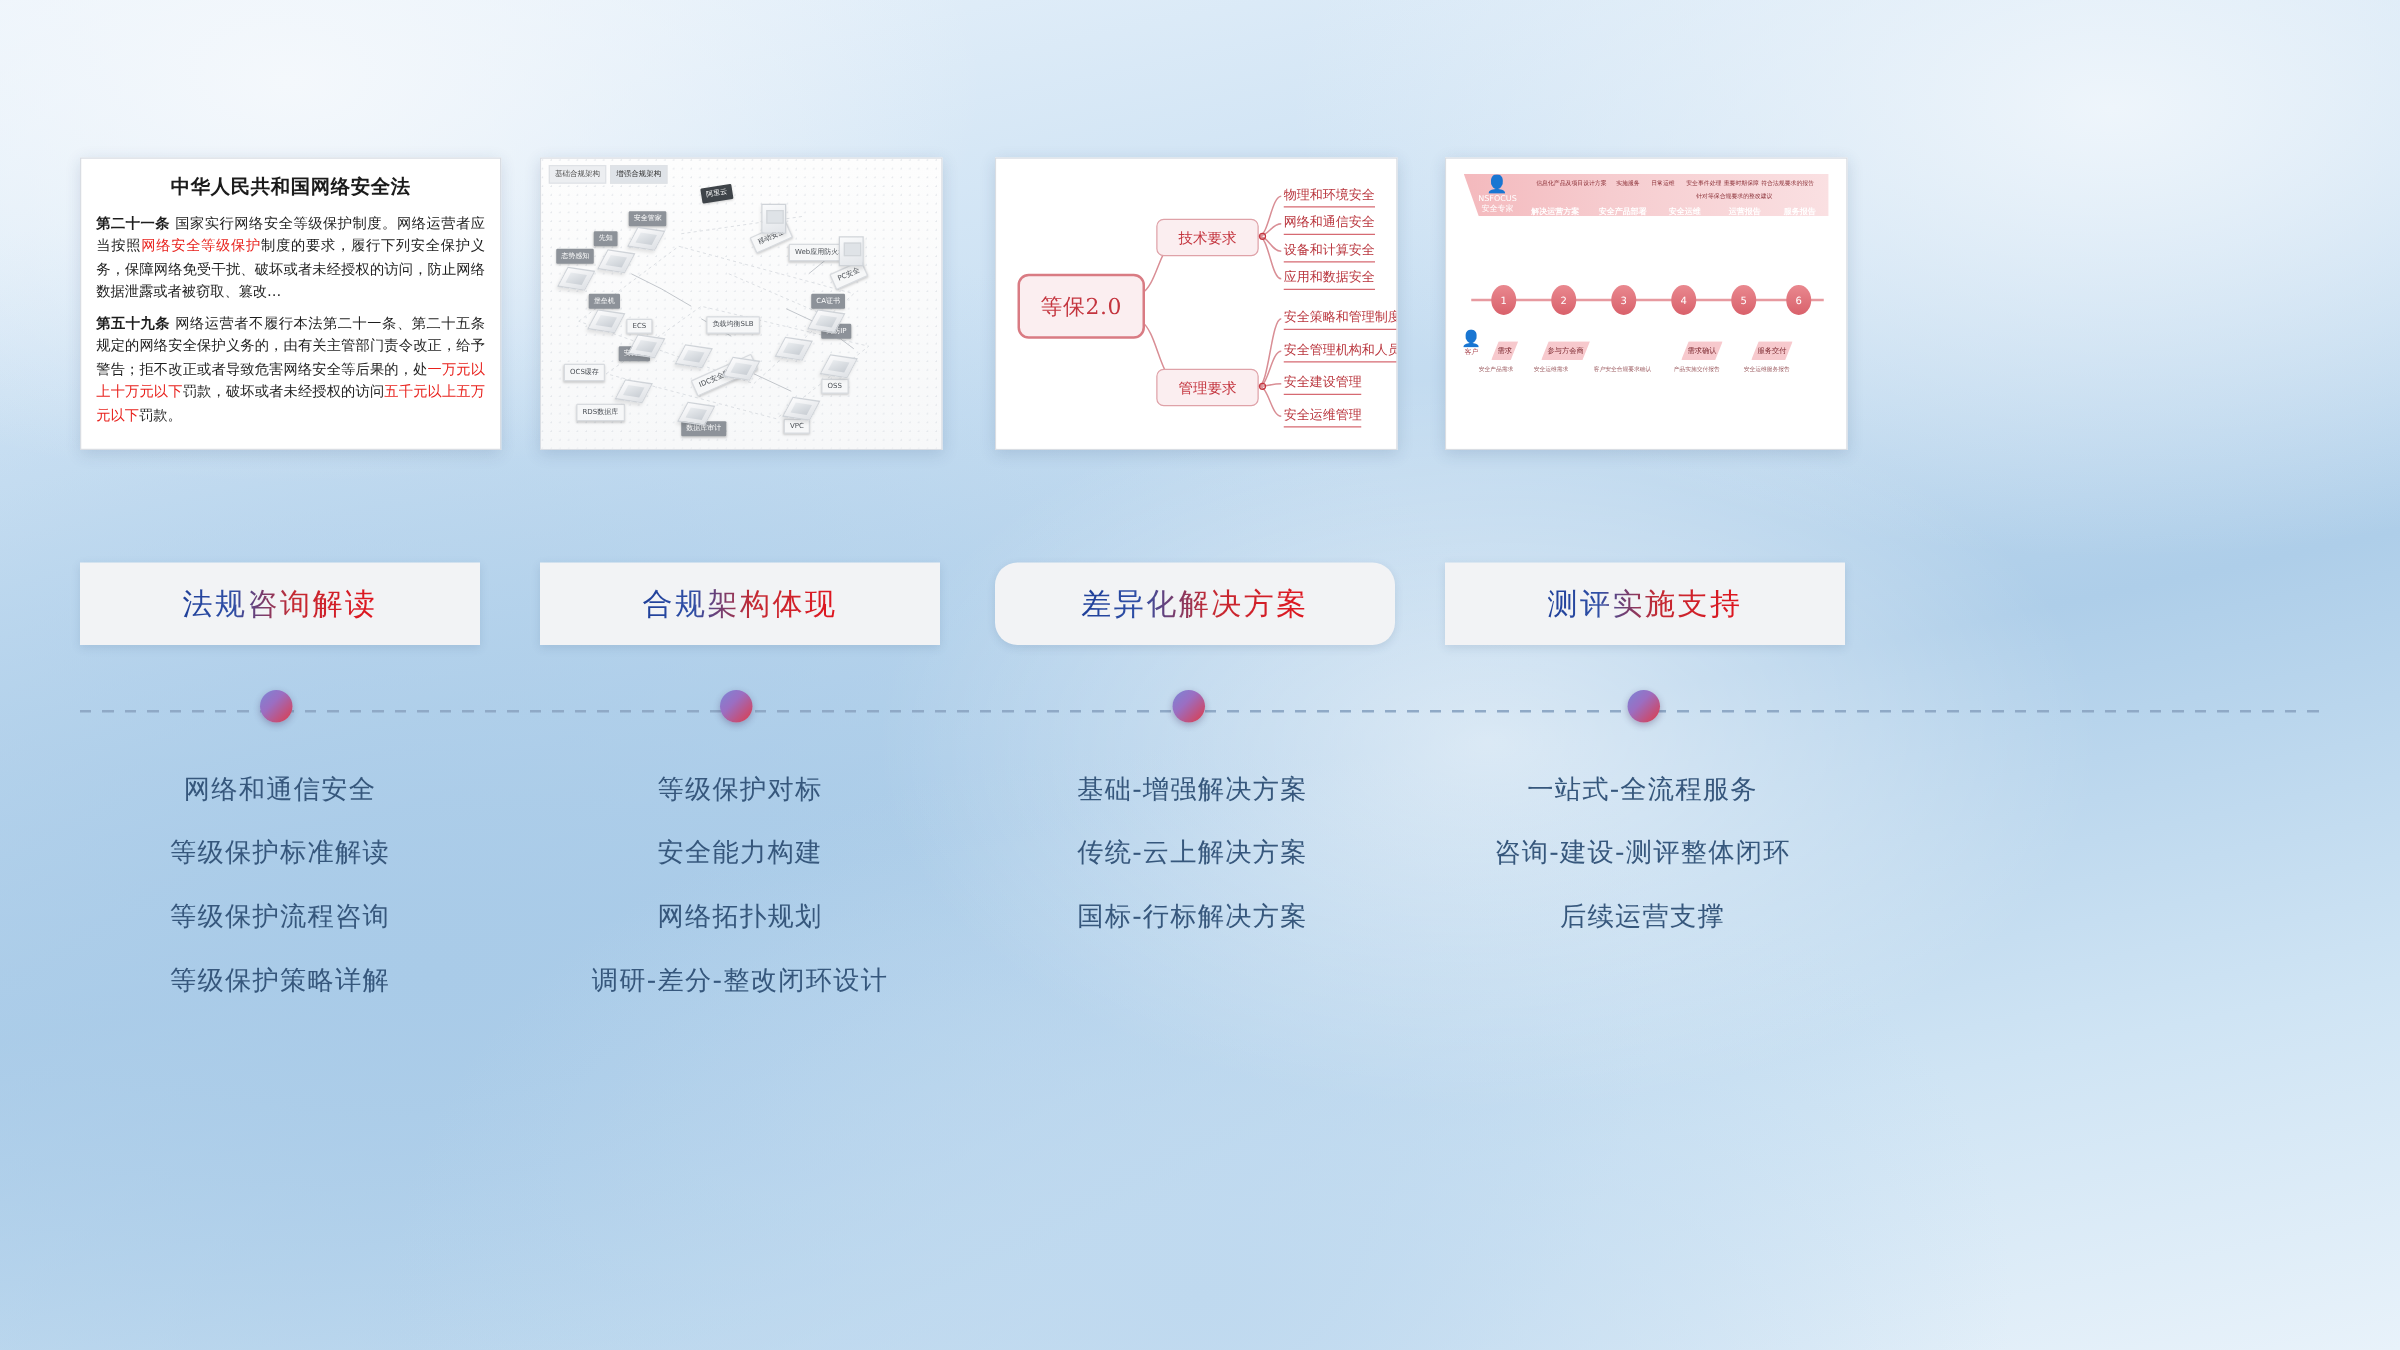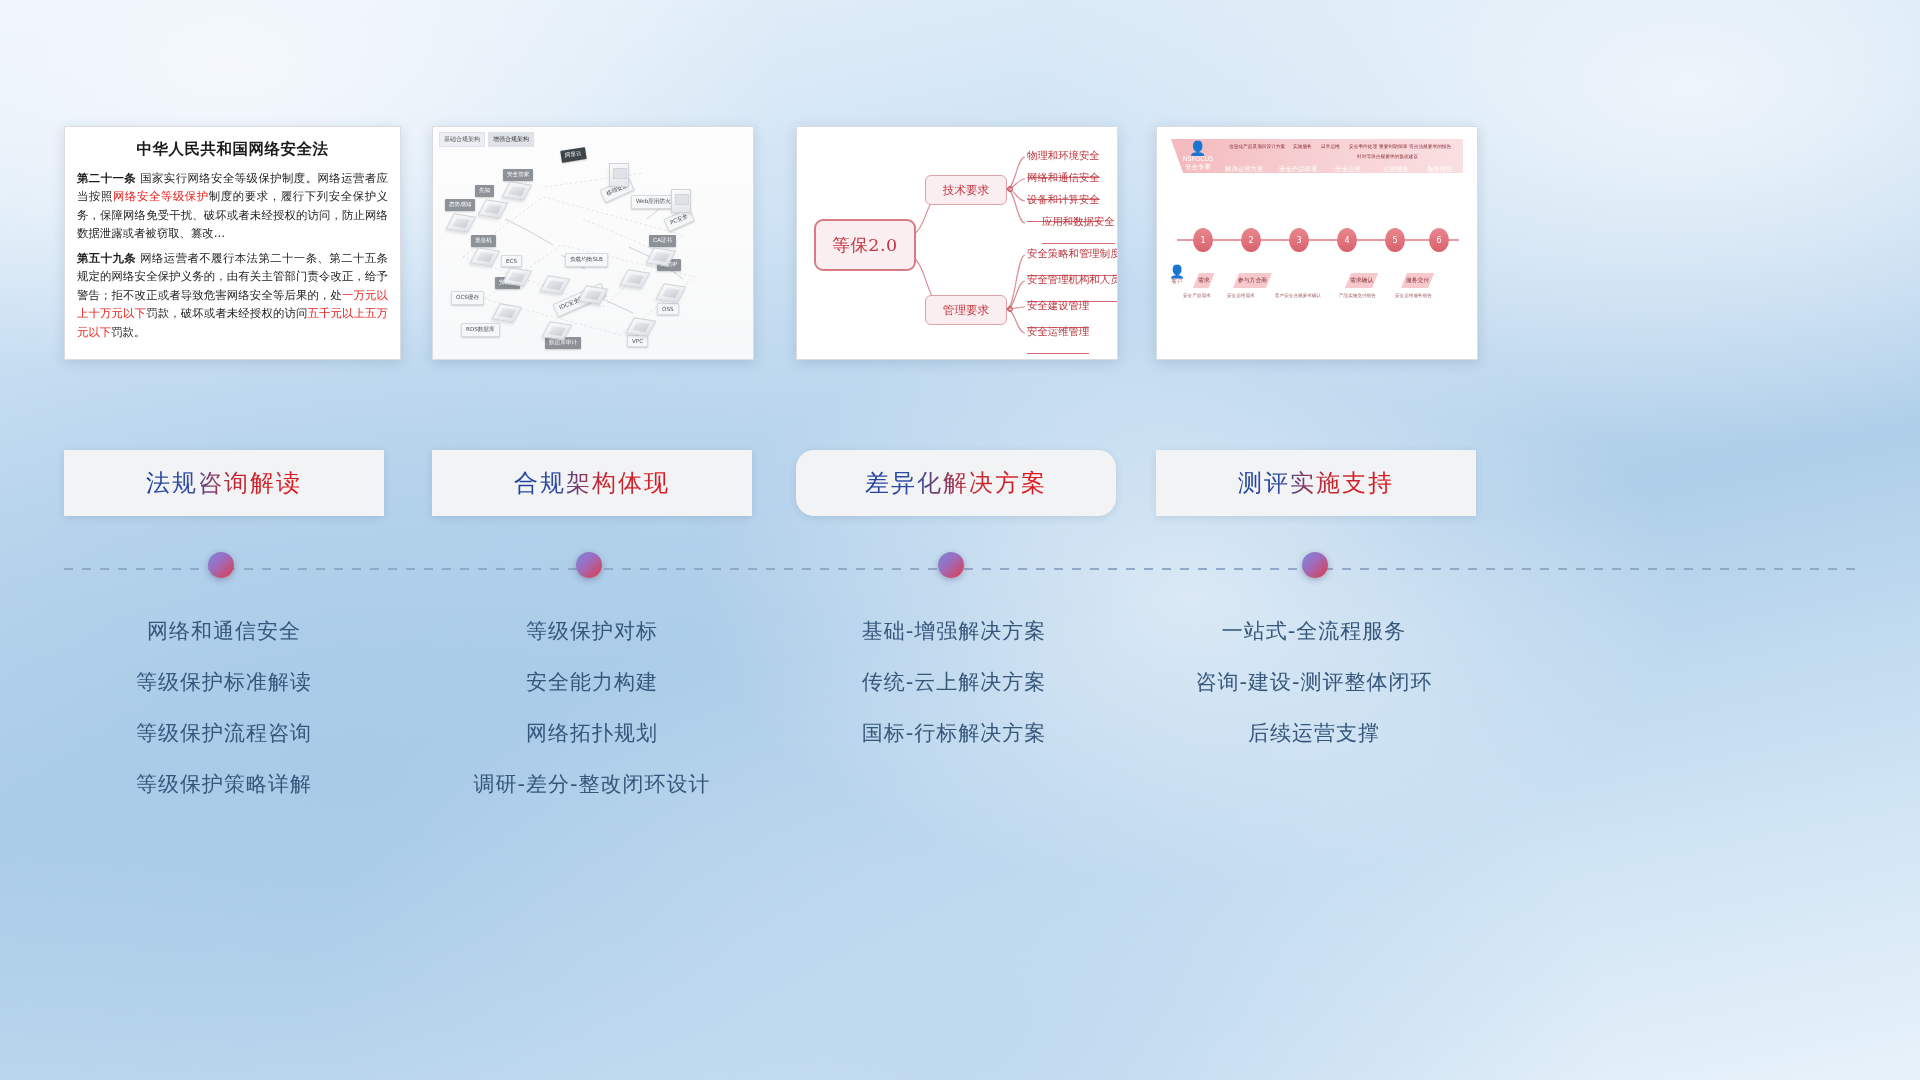--- a/index.html
+++ b/index.html
@@ -71,31 +71,31 @@
         border:2.5px solid #d97b83;border-radius:9px;background:#fbeef0;
         color:#c4353f;font-size:17.5px;letter-spacing:.5px;
         font-family:"DejaVu Serif","Liberation Serif",serif;}
   .m-mid{position:absolute;width:80px;height:28px;display:flex;align-items:center;justify-content:center;
         border:1.6px solid #dfa2a8;border-radius:6px;background:#fbeef0;color:#c4353f;font-size:11.6px;
         font-family:"DejaVu Serif","Liberation Serif",serif;}
   .m-mid.t{left:128px;top:48px;}
   .m-mid.g{left:128px;top:168px;}
   .m-leaf{position:absolute;font-size:10.4px;color:#b9353d;white-space:nowrap;
         font-family:Liberation Sans, sans-serif;
-        padding-bottom:14px;border-bottom:1.6px solid #d66a72;}
+        padding-bottom:2px;border-bottom:1.6px solid #d66a72;}
 
   
   .ns{position:relative;width:100%;height:100%;background:#fff;padding:8px;box-sizing:border-box;}
   .ns .bar{position:absolute;left:14px;top:12px;width:292px;height:34px;
       background:linear-gradient(90deg,#f4b9bd 0%, #f6cccf 40%, #fae0e2 100%);
       clip-path:polygon(0 0,100% 0,100% 100%,12px 100%);}
   .ns .logo{position:absolute;left:18px;top:14px;width:46px;text-align:center;color:#fff;font-size:6.4px;line-height:1.25;}
   .ns .logo .pic{font-size:14px;line-height:1;}
   .ns .toplbl{position:absolute;font-size:4.7px;color:#8a2f36;white-space:nowrap;}
-  .ns .cap{position:absolute;font-size:6.4px;color:#fff;white-space:nowrap;font-weight:normal;}
+  .ns .cap{position:absolute;font-size:6.4px;color:#fff;white-space:nowrap;font-weight:bold;}
   .ns .line{position:absolute;left:20px;top:112px;width:282px;height:2px;background:#e79aa0;}
   .ns .dot{position:absolute;top:101px;width:20px;height:24px;border-radius:10px/12px;
       background:linear-gradient(180deg,#e9888f,#d9616b);color:#fff;font-size:8px;
       display:flex;align-items:center;justify-content:center;}
   .ns .tag{position:absolute;background:#f7c9cd;color:#7e2b32;font-size:5.8px;
       padding:3px 5px;white-space:nowrap;
       clip-path:polygon(6px 0,100% 0,calc(100% - 6px) 100%,0 100%);}
   .ns .sub{position:absolute;font-size:4.6px;color:#9b5a5f;white-space:nowrap;}
   .ns .persona{position:absolute;font-size:5.6px;color:#b2565e;text-align:center;}
   .ns .persona .pic{font-size:13px;line-height:1;color:#d97b83;}
@@ -259,21 +259,21 @@
       </svg>
 
       <div class="m-root">等保2.0</div>
 
       <div class="m-mid t">技术要求</div>
       <div class="m-mid g">管理要求</div>
 
       <div class="m-leaf" style="left:230px;top:22px;">物理和环境安全</div>
       <div class="m-leaf" style="left:230px;top:44px;">网络和通信安全</div>
       <div class="m-leaf" style="left:230px;top:66px;">设备和计算安全</div>
-      <div class="m-leaf" style="left:245px;top:88px;">应用和数据安全</div>
+      <div class="m-leaf" style="left:230px;top:88px;">应用和数据安全</div>
 
       <div class="m-leaf" style="left:230px;top:120px;">安全策略和管理制度</div>
       <div class="m-leaf" style="left:230px;top:146px;">安全管理机构和人员</div>
       <div class="m-leaf" style="left:230px;top:172px;">安全建设管理</div>
       <div class="m-leaf" style="left:230px;top:198px;">安全运维管理</div>
     </div>
   </div>
 
   <div class="card c4">
     <div class="ns">

